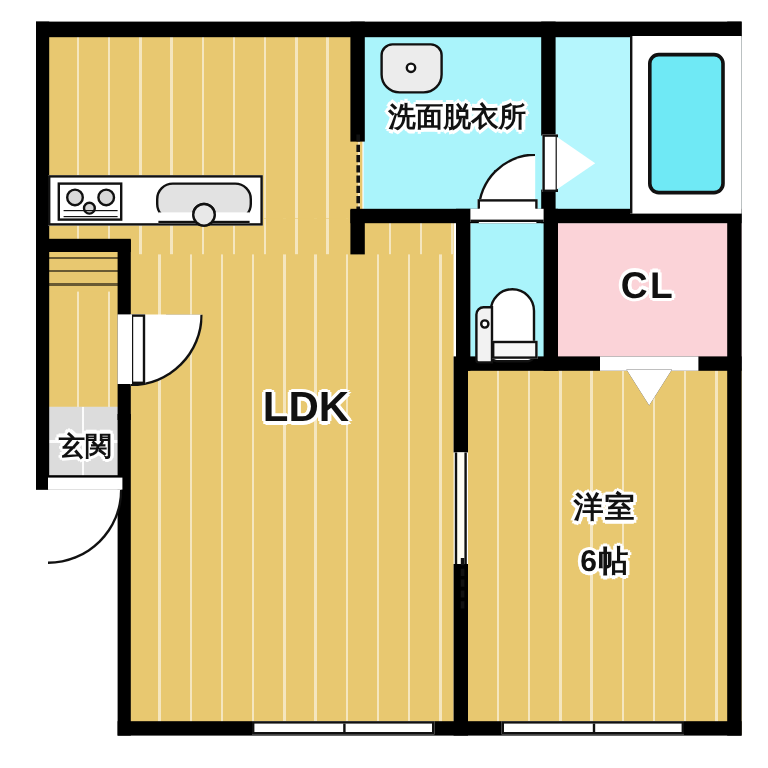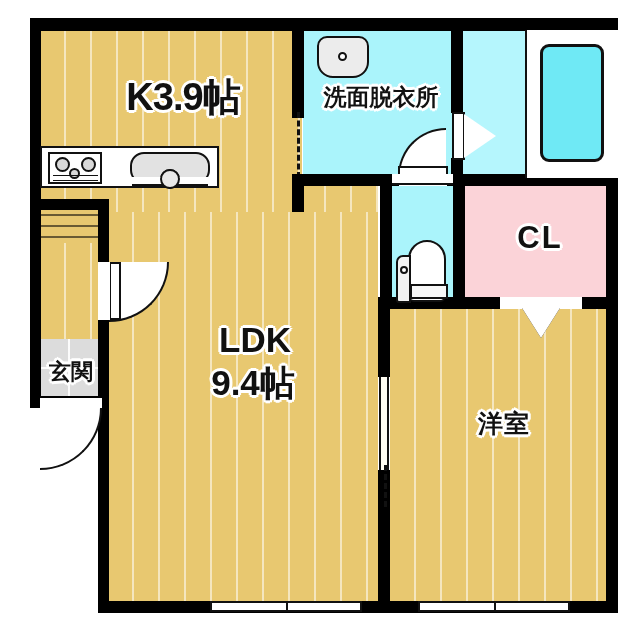--- a/index.html
+++ b/index.html
@@ -187,26 +187,25 @@
   <div class="abs opening" style="left:40px;top:398px;width:62px;height:10px;"></div>
   <div class="abs arc" style="left:40px;top:408px;width:62px;height:62px;border-radius:0 0 62px 0;border-left:none;border-top:none;background:#fff;"></div>
 
   <div class="abs win" style="left:210px;top:601px;width:152px;height:11px;">
     <div class="win-mull" style="left:74px;"></div>
   </div>
   <div class="abs win" style="left:418px;top:601px;width:152px;height:11px;">
     <div class="win-mull" style="left:74px;"></div>
   </div>
 
-  <div class="label lbl-k" style="left:88px;top:78px;width:190px;">K3.9帖</div>
 
   <div class="label lbl-ldk" style="left:180px;top:322px;width:150px;">LDK</div>
-  <div class="label lbl-ldk" style="left:178px;top:365px;width:150px;">9.4帖</div>
 
   <div class="label lbl-you" style="left:434px;top:410px;width:140px;">洋室</div>
+  <div class="label lbl-you" style="left:434px;top:455px;width:140px;">6帖</div>
 
   <div class="label lbl-cl" style="left:490px;top:222px;width:100px;">CL</div>
 
   <div class="label lbl-sanita" style="left:308px;top:85px;width:146px;">洗面脱衣所</div>
 
   <div class="label lbl-genkan" style="left:36px;top:360px;width:70px;">玄関</div>
 
 </div>
 
 </body></html>

